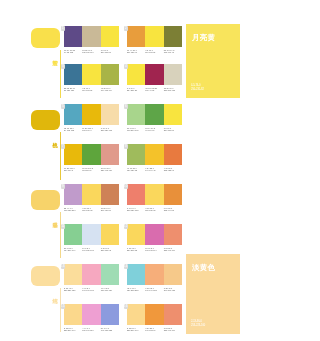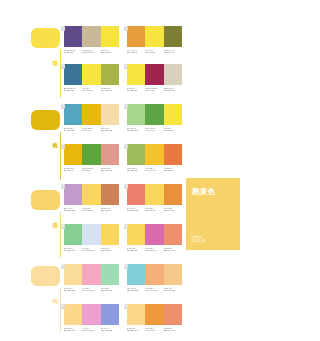--- a/index.html
+++ b/index.html
@@ -428,22 +428,29 @@
           </div>
           <div class="code">
             <span>3-53-55-0</span>
             <span>238-143-110</span>
           </div>
         </div>
       </div>
     </div>
 
   <div class="panels">
-      <div class="panel" style="top: 178px; height: 72px; background: rgb(247, 210, 105);">
-        <div class="panel-title">鹅黄色</div>
+      <div class="panel" style="top: 24px; height: 74px; background: rgb(248, 228, 92);">
+        <div class="panel-title">月亮黄</div>
         <div class="panel-codes">
-          <span>3-18-61-0</span>
-          <span>251-221-120</span>
+          <span>4-5-74-0</span>
+          <span>250-231-82</span>
+        </div>
+      </div>
+      <div class="panel" style="top: 254px; height: 80px; background: rgb(250, 217, 155);">
+        <div class="panel-title">淡黄色</div>
+        <div class="panel-codes">
+          <span>2-13-36-0</span>
+          <span>253-223-160</span>
         </div>
       </div>
     </div>
 
 </div>
 
 </body></html>

